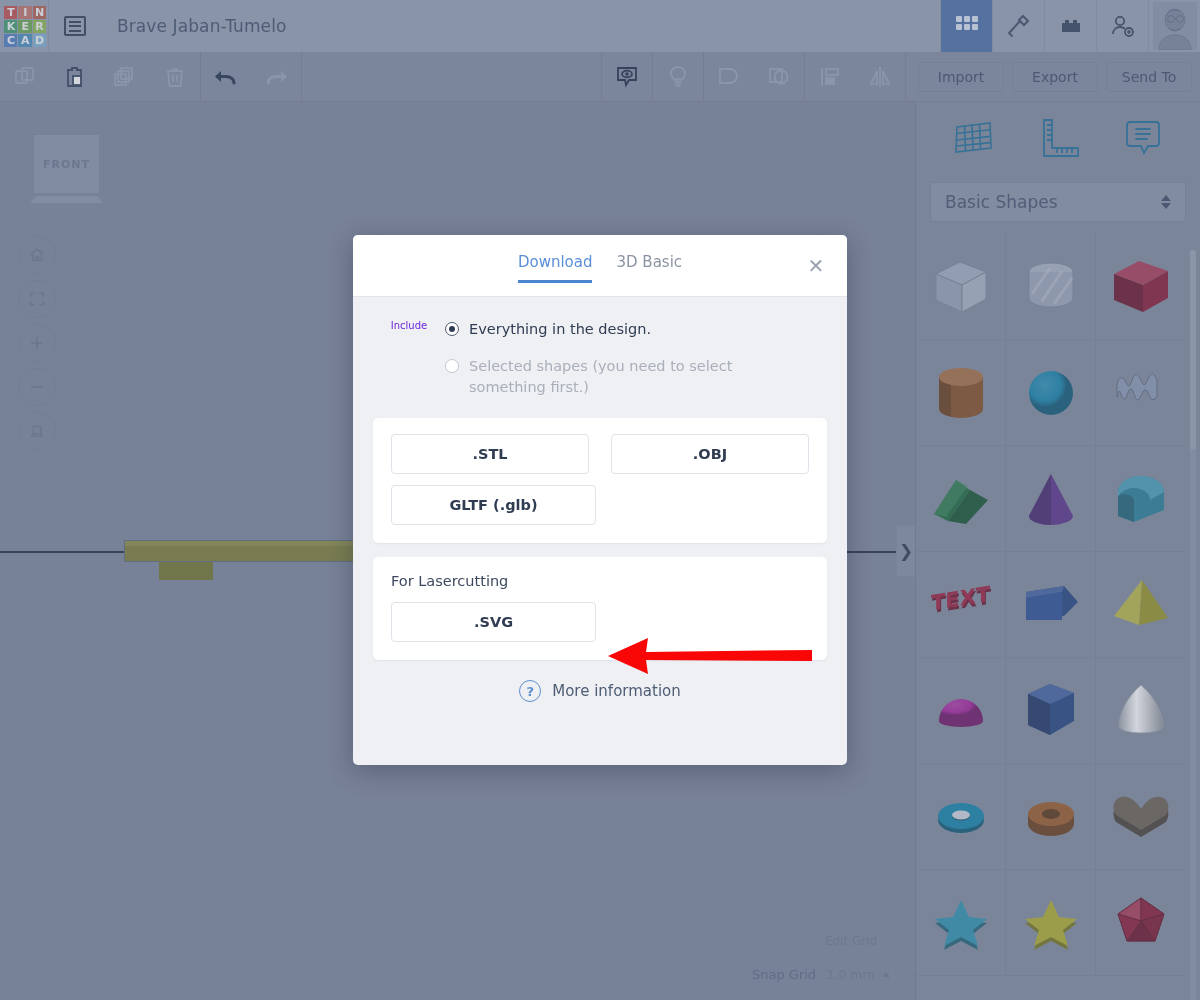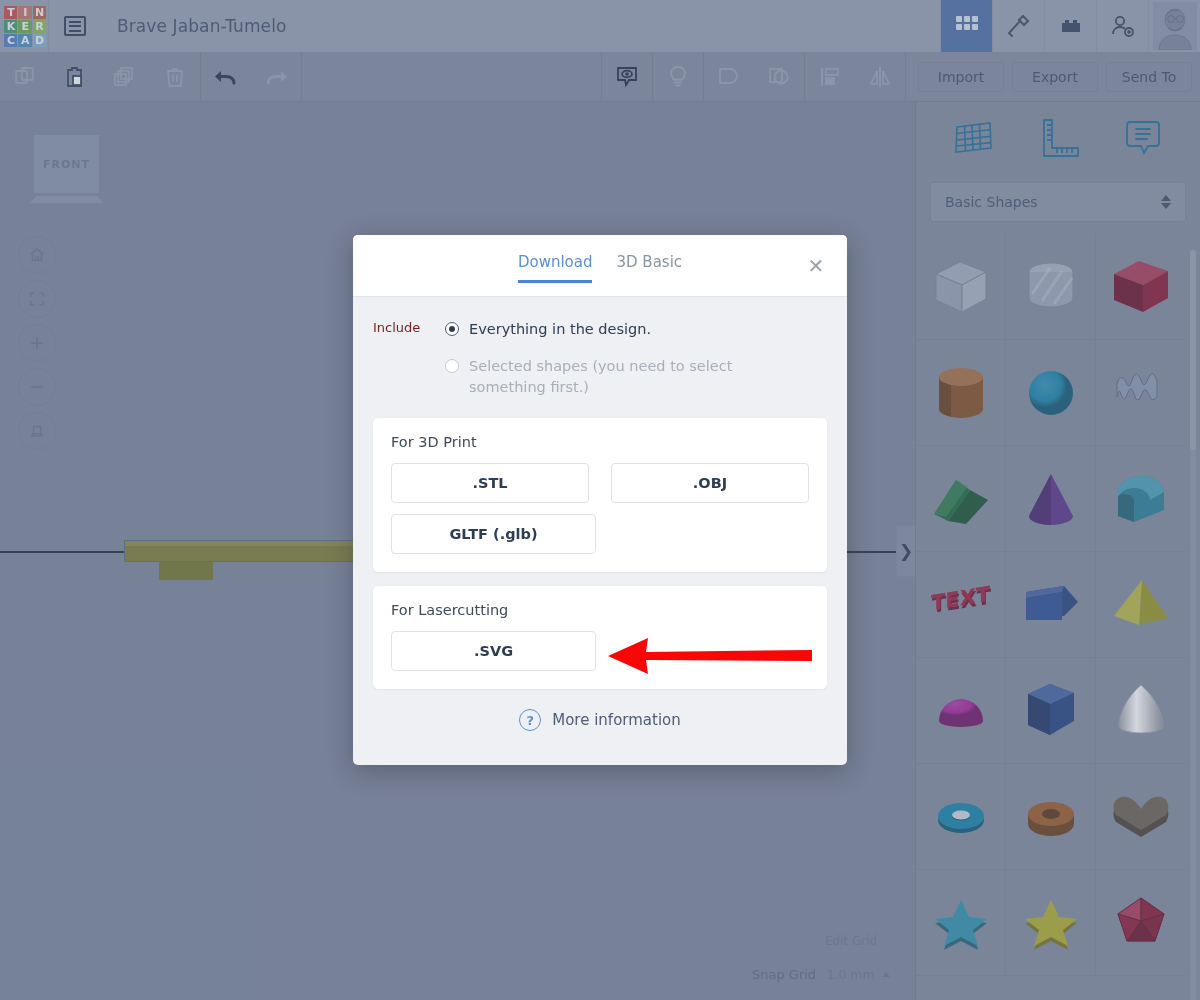--- a/index.html
+++ b/index.html
@@ -143,21 +143,21 @@
   .sb-icons {
     height:72px; display:flex; align-items:center; justify-content:space-around;
     padding:0 14px;
   }
   .sb-ico-btn { width:54px; height:52px; display:flex; align-items:center; justify-content:center; }
   .sb-select {
     margin:8px 14px 0 14px; height:40px;
     background:#8a95a8; border:1px solid #7a8497; border-radius:3px;
     display:flex; align-items:center; padding:0 14px; justify-content:space-between;
   }
-  .sb-select-label { font-size:14px; color:#44536d;text-align:right; }
+  .sb-select-label { font-size:17px; color:#44536d;text-align:right; }
   .stepper { display:flex; flex-direction:column; gap:2px; }
   .stepper i {
     width:0;height:0;border-left:5px solid transparent;border-right:5px solid transparent;
   }
   .stepper i.up { border-bottom:6px solid #3e4d66; }
   .stepper i.dn { border-top:6px solid #3e4d66; }
 
   .shape-grid {
     margin-top:12px; display:grid; grid-template-columns:repeat(3,1fr);
     width:270px;
@@ -202,21 +202,21 @@
   .tab.active { color:#5a8fd8; }
   .tab.active::after {
     content:""; position:absolute; left:0; right:0; bottom:0; height:3px; background:#4a86d0;
   }
   .modal-close {
     position:absolute; right:20px; top:20px; font-size:20px; color:#9aa1ad;
     width:22px; height:22px; display:flex; align-items:center; justify-content:center;
   }
   .modal-body { padding:22px 20px 0 20px; }
   .include-row { display:flex; align-items:flex-start; }
-  .include-label { width:72px; font-size:13px; color:#7f1d1d; padding-top:1px; }
+  .include-label { width:72px; font-size:10px; color:#6d28d9; padding-top:1px;text-align:center; }
   .radios { flex:1; }
   .radio-item { display:flex; align-items:flex-start; margin-bottom:16px; }
   .radio {
     width:14px; height:14px; border-radius:50%; border:1.6px solid #4e5c72;
     margin-right:10px; margin-top:3px; position:relative; flex:none;
     background:#fff;
   }
   .radio.checked::after {
     content:""; position:absolute; left:3px; top:3px; width:6px; height:6px;
     border-radius:50%; background:#2f3c52;
@@ -769,21 +769,20 @@
           <span class="radio-text">Everything in the design.</span>
         </div>
         <div class="radio-item">
           <span class="radio disabled"></span>
           <span class="radio-text disabled" style="max-width:270px;">Selected shapes (you need to select something first.)</span>
         </div>
       </div>
     </div>
 
     <div class="card">
-      <div class="card-title">For 3D Print</div>
       <div class="btn-row">
         <div class="dl-btn">.STL</div>
         <div class="dl-btn">.OBJ</div>
       </div>
       <div class="btn-row" style="margin-bottom:0;">
         <div class="dl-btn">GLTF (.glb)</div>
       </div>
     </div>
 
     <div class="card">

